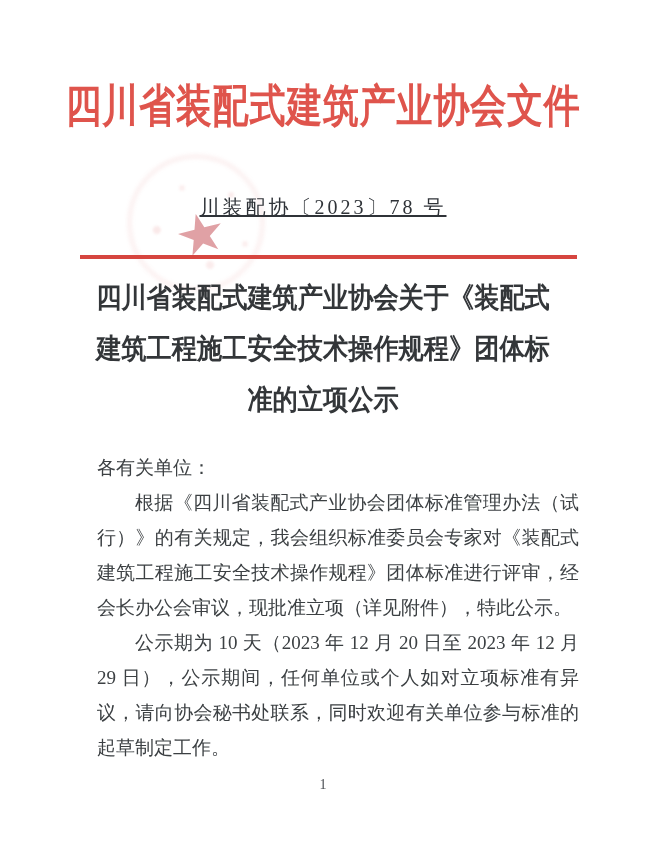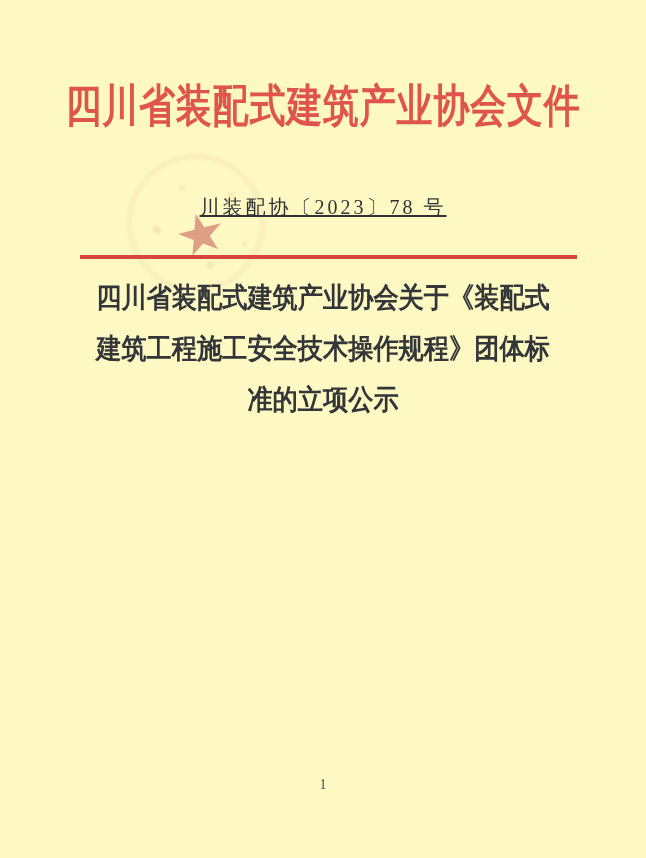--- a/index.html
+++ b/index.html
@@ -1,21 +1,21 @@
 <!DOCTYPE html>
 <html><head>
 <meta charset="utf-8">
 <style>
   html, body { margin: 0; padding: 0; background: #e8e8e8; }
   .page {
     position: relative;
     width: 646px;
     height: 858px;
     margin: 0 auto;
-    background: #fef9c3;
+    background: #ffffff;
     overflow: hidden;
     font-family: "Liberation Serif", "DejaVu Serif", serif;
     box-shadow: 0 0 4px rgba(0,0,0,.15);
   }
 
   
   .org-title {
     position: absolute;
     top: 76px;
     left: 0;
@@ -151,16 +151,21 @@
   <div class="doc-number">川装配协〔2023〕78 号</div>
 
   <div class="red-rule"></div>
 
   <div class="doc-title">
     <div>四川省装配式建筑产业协会关于《装配式</div>
     <div>建筑工程施工安全技术操作规程》团体标</div>
     <div>准的立项公示</div>
   </div>
 
+  <div class="body-text">
+    <p>各有关单位：</p>
+    <p class="indent">根据《四川省装配式产业协会团体标准管理办法（试行）》的有关规定，我会组织标准委员会专家对《装配式建筑工程施工安全技术操作规程》团体标准进行评审，经会长办公会审议，现批准立项（详见附件），特此公示。</p>
+    <p class="indent">公示期为 10 天（2023 年 12 月 20 日至 2023 年 12 月 29 日），公示期间，任何单位或个人如对立项标准有异议，请向协会秘书处联系，同时欢迎有关单位参与标准的起草制定工作。</p>
+  </div>
 
   <div class="page-number">1</div>
 
 </div>
 
 </body></html>

